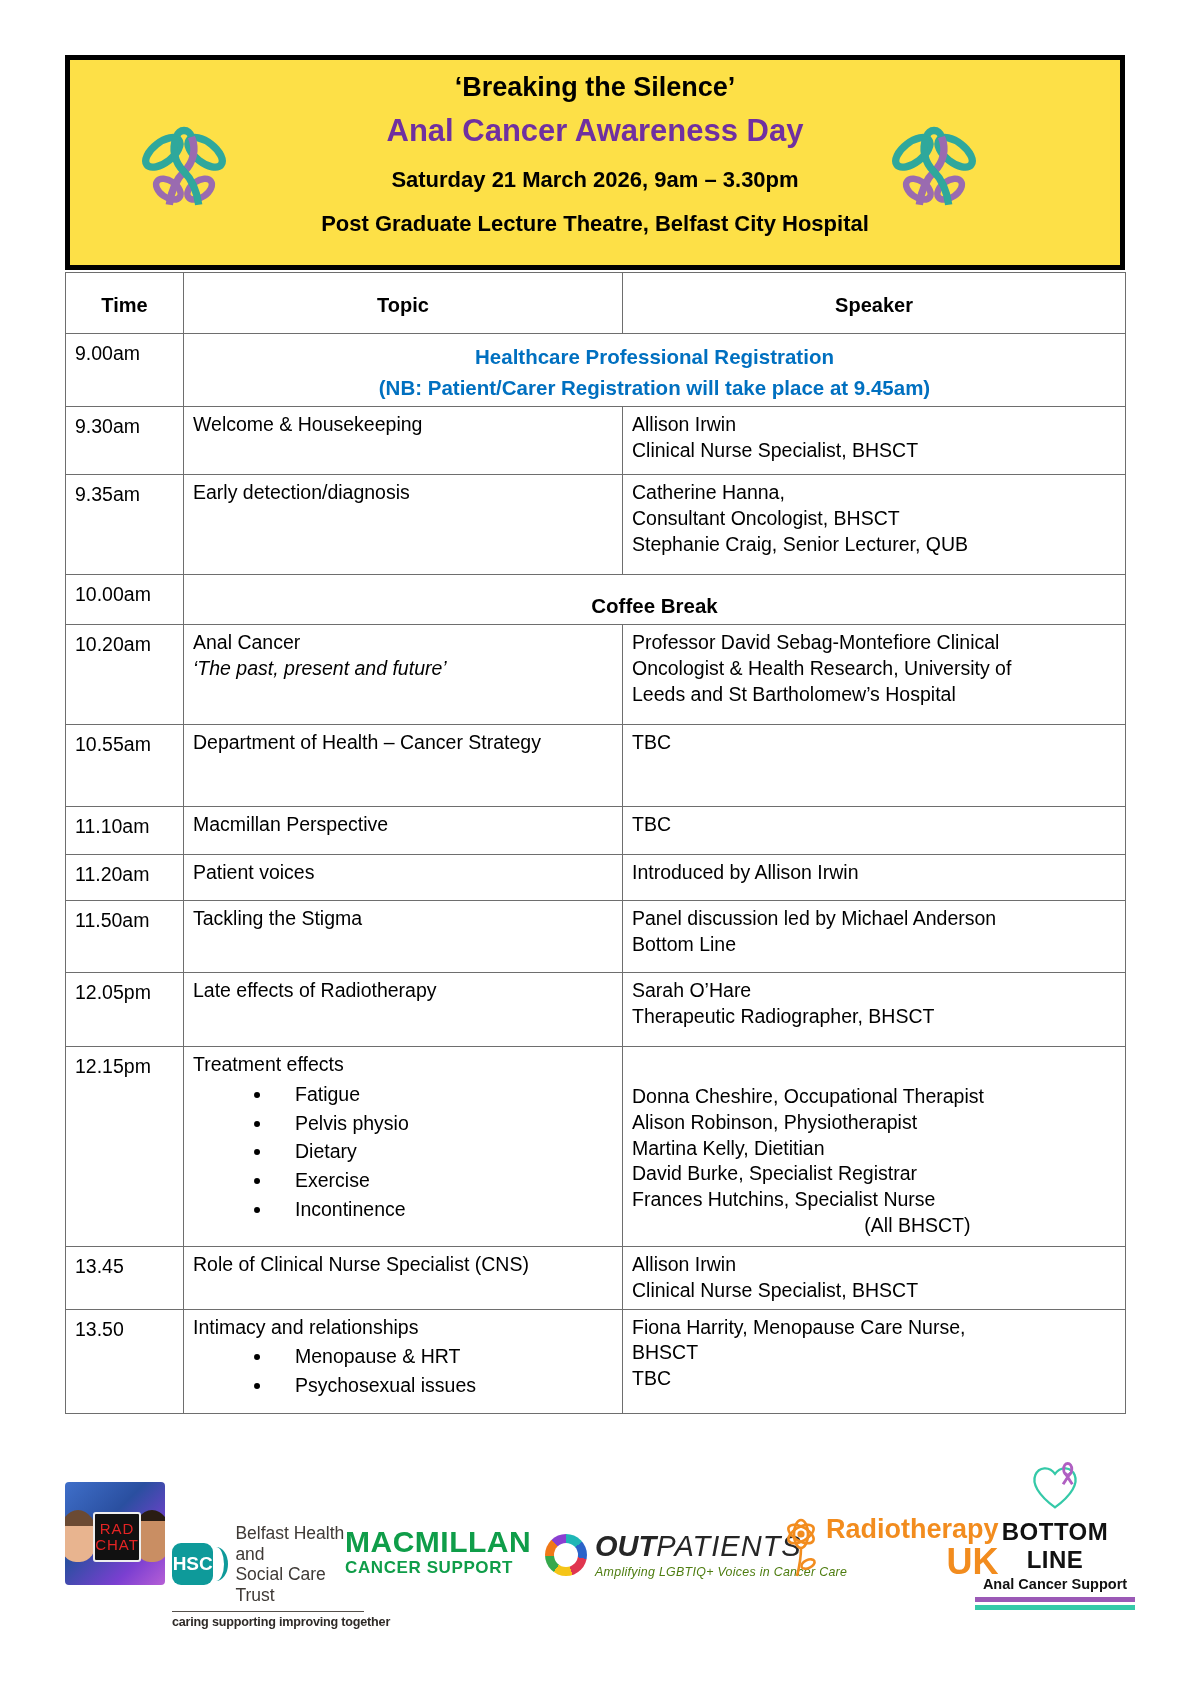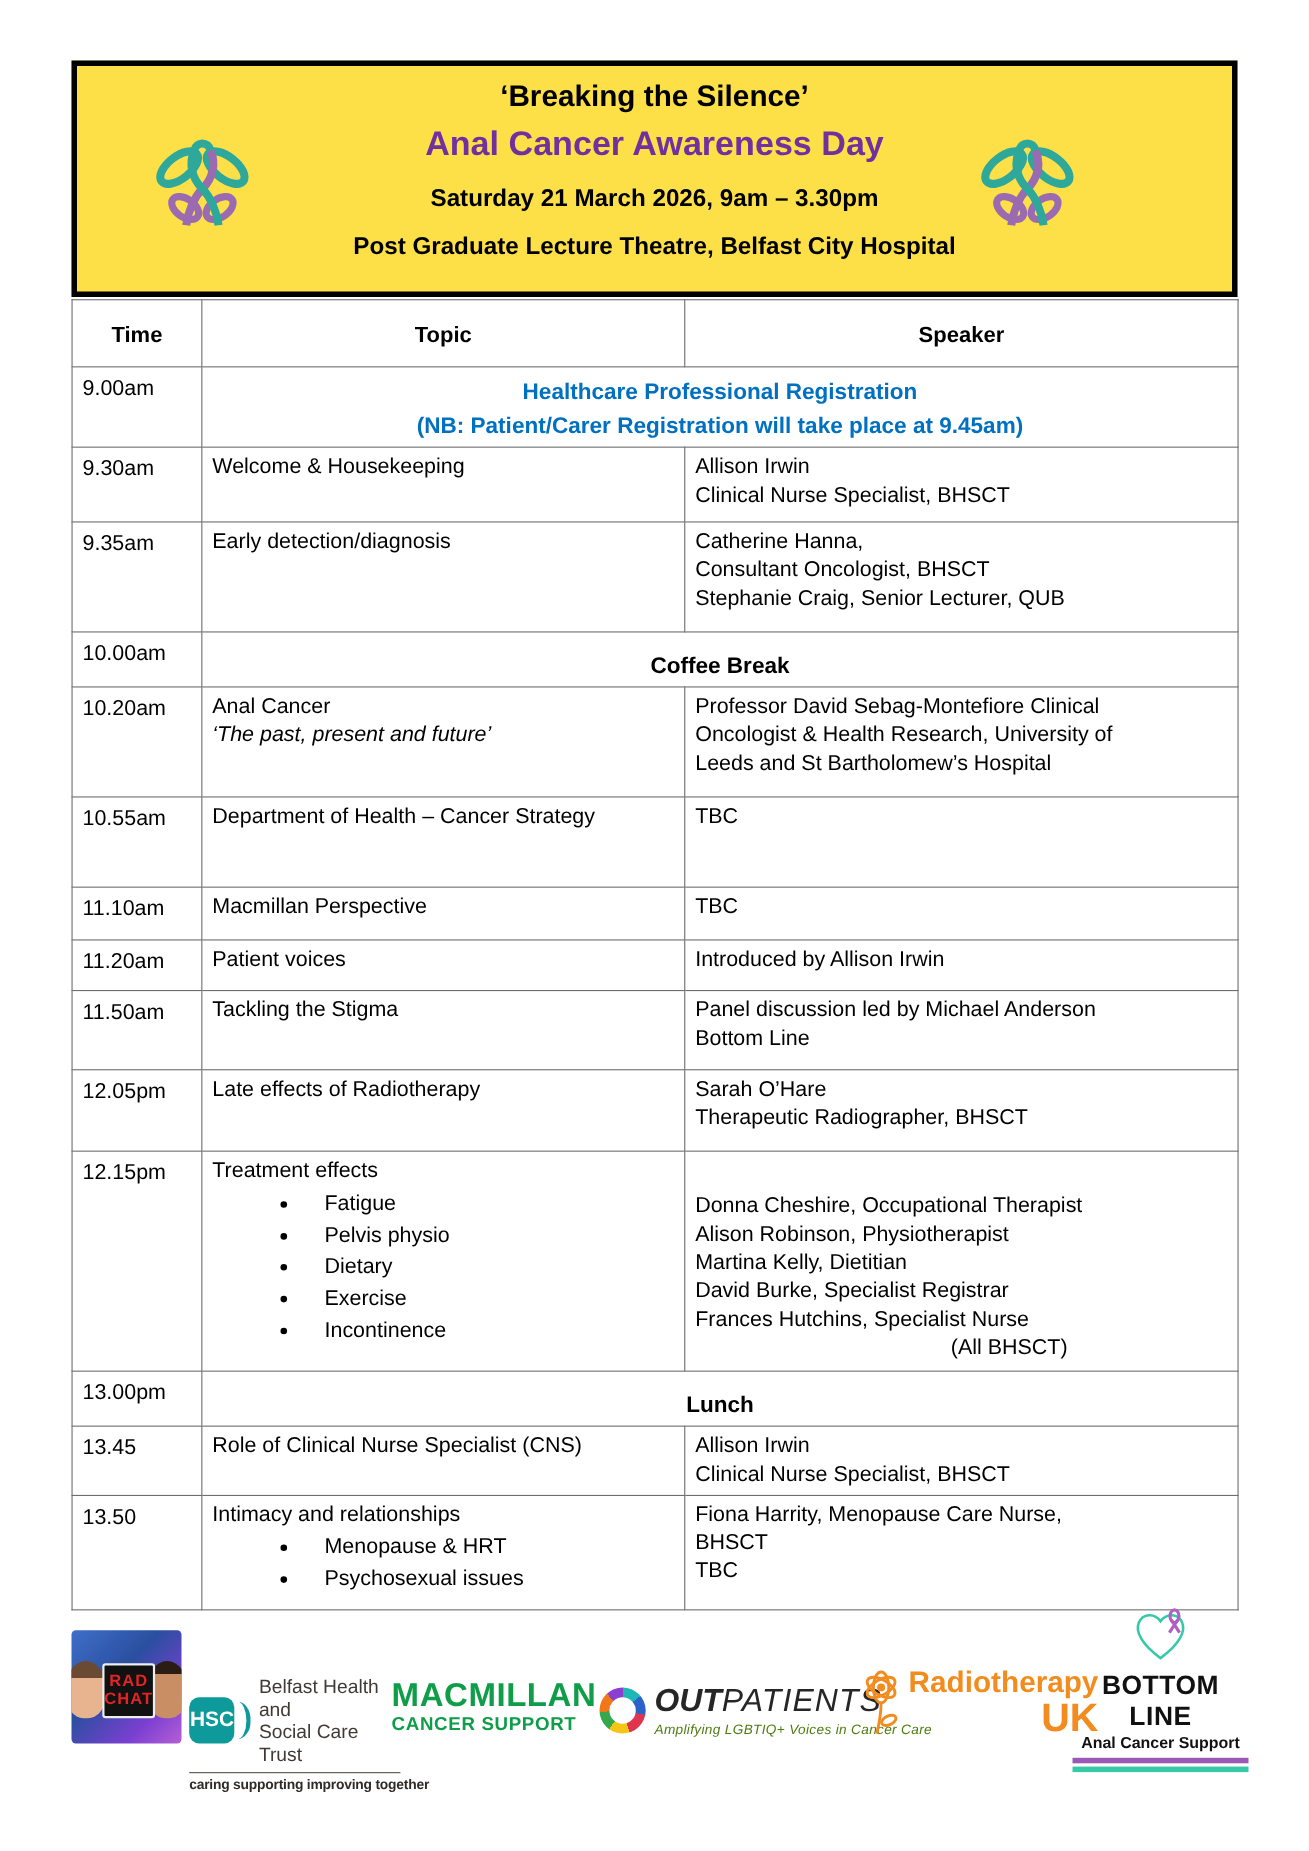--- a/index.html
+++ b/index.html
@@ -58,31 +58,31 @@
   .radchat{
     position:absolute;left:65px;top:27px;width:100px;height:103px;border-radius:4px;
     background:linear-gradient(135deg,#3f6fc9 0%,#2a4fa0 40%,#7b3fd1 75%,#b65fd6 100%);
     overflow:hidden;
   }
   .face{position:absolute;width:38px;height:52px;border-radius:50% 50% 45% 45%;background:#e8b48f;top:28px;}
   .face.l{left:-6px;background:linear-gradient(#6b4a33 0 30%,#e8b48f 30%);}
   .face.r{right:-6px;background:linear-gradient(#2a1d14 0 22%,#c98e63 22%);}
   .rc-sign{position:absolute;left:28px;top:30px;width:44px;height:46px;background:#111;border:2px solid #eee;
     display:flex;flex-direction:column;align-items:center;justify-content:center;border-radius:3px;}
-  .rc-line{font-weight:700;font-size:15px;color:#e32424;line-height:1.05;letter-spacing:1px;}
+  .rc-line{font-weight:400;font-size:15px;color:#e32424;line-height:1.05;letter-spacing:1px;}
   .hsc-group{position:absolute;left:172px;top:68px;width:192px;}
   .hsc-top{display:flex;align-items:center;}
   .hsc-box{width:46px;height:42px;border-radius:9px;background:#0E9A9A;color:#fff;font-weight:bold;
     font-size:19px;display:flex;align-items:center;justify-content:center;}
   .hsc-swoosh{width:10px;height:34px;margin-left:2px;border-right:4px solid #0E9A9A;
     border-radius:0 12px 12px 0 / 0 17px 17px 0;}
   .hsc-org{margin-left:7px;font-size:17.5px;color:#3f3a36;line-height:1.18;}
   .hsc-rule{border-top:1.5px solid #55504b;margin-top:5px;}
   .hsc-tagline{font-size:12.6px;font-weight:bold;color:#2e2a27;margin-top:3px;letter-spacing:-0.2px;white-space:nowrap;text-align:center;}
-  .macmillan{position:absolute;left:356px;top:73px;color:#0F9D49;line-height:0.95;}
+  .macmillan{position:absolute;left:345px;top:73px;color:#0F9D49;line-height:0.95;}
   .mac1{font-weight:900;font-size:30px;letter-spacing:0.5px;}
   .mac2{font-weight:900;font-size:17px;letter-spacing:0.6px;margin-top:3px;}
   .outpatients{position:absolute;left:545px;top:77px;display:flex;align-items:flex-start;}
   .op-ring{width:42px;height:42px;border-radius:50%;position:relative;margin-top:2px;
     background:conic-gradient(#1fb6b6 0 14%,#2b63c9 14% 28%,#e0354f 28% 45%,#f5c518 45% 60%,#35a84c 60% 74%,#f07818 74% 88%,#8a3fd1 88% 100%);}
   .op-ring::after{content:"";position:absolute;inset:9px;background:#fff;border-radius:50%;}
   .op-text{margin-left:8px;font-style:italic;}
   .op-name{font-size:29px;line-height:1;color:#262626;}
   .op-name .b{font-weight:900;}
   .op-name .r{font-weight:400;letter-spacing:1px;}
@@ -233,26 +233,20 @@
         </td>
         <td>
           <div class="sp-gap">Donna Cheshire, Occupational Therapist</div>
           <div>Alison Robinson, Physiotherapist</div>
           <div>Martina Kelly, Dietitian</div>
           <div>David Burke, Specialist Registrar</div>
           <div>Frances Hutchins, Specialist Nurse</div>
           <div class="allline">(All BHSCT)</div>
         </td>
       </tr>
-      <tr class="r12">
-        <td class="t">13.00pm</td>
-        <td class="spancell" colspan="2">
-          <div class="break-label">Lunch</div>
-        </td>
-      </tr>
       <tr class="r13">
         <td class="t">13.45</td>
         <td>Role of Clinical Nurse Specialist (CNS)</td>
         <td>
           <div>Allison Irwin</div>
           <div>Clinical Nurse Specialist, BHSCT</div>
         </td>
       </tr>
       <tr class="r14">
         <td class="t">13.50</td>

